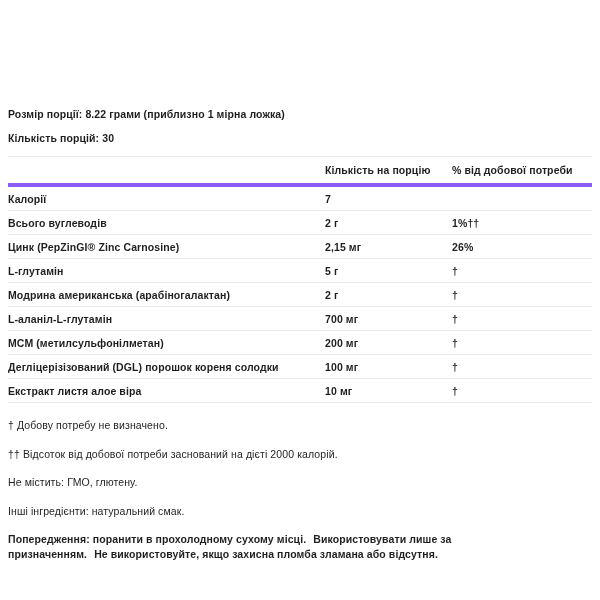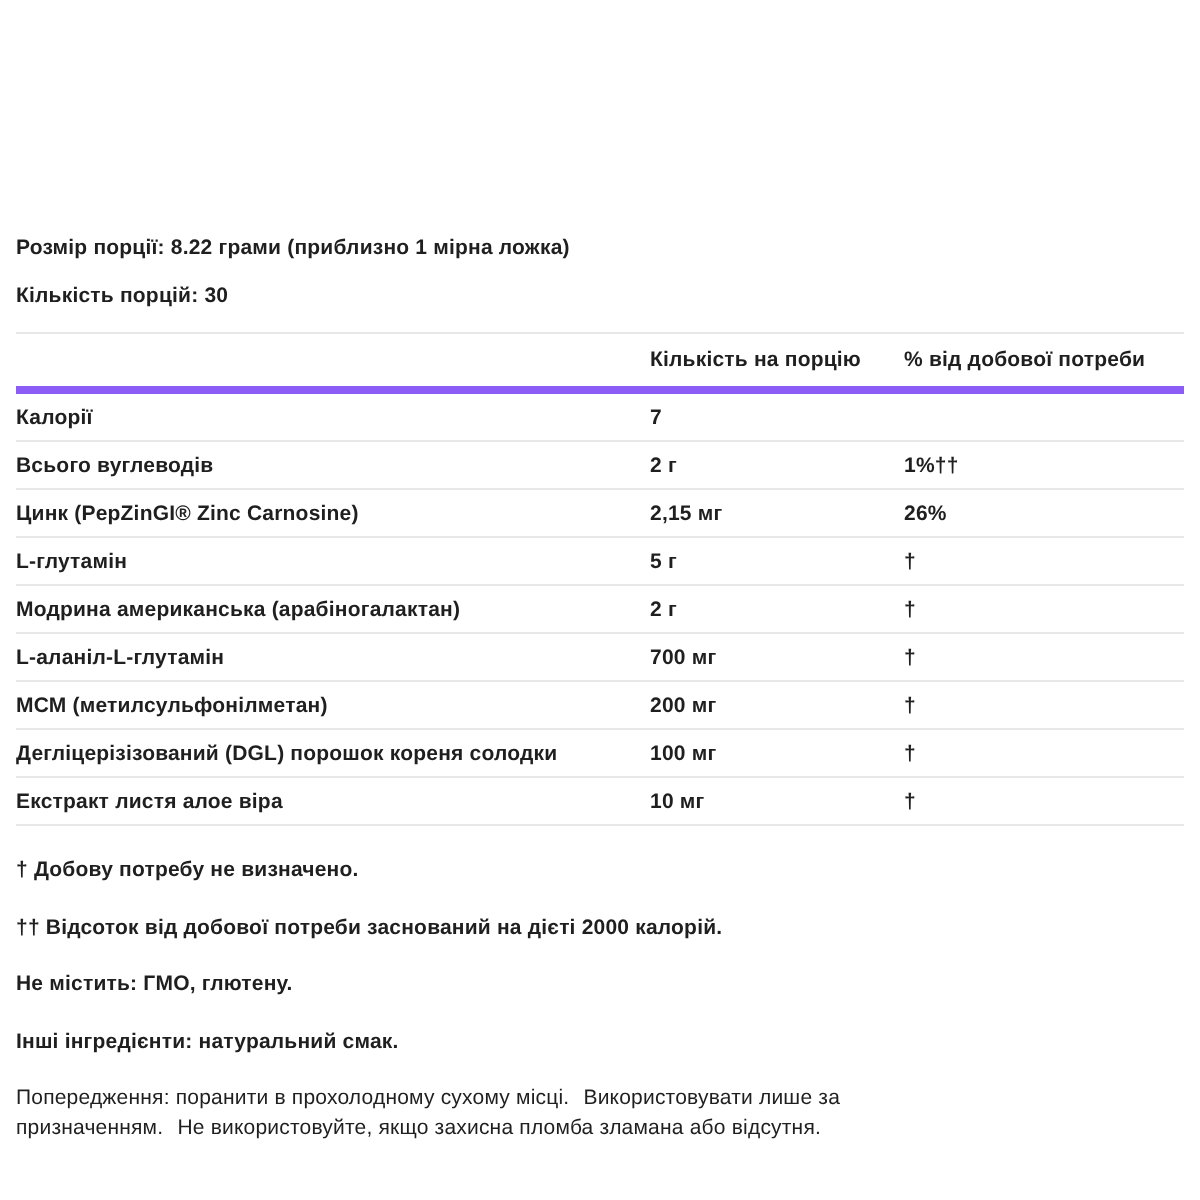--- a/index.html
+++ b/index.html
@@ -12,21 +12,21 @@
     width: 600px;
     height: 600px;
     overflow: hidden;
     font-family: "Liberation Sans", sans-serif;
     color: #222222;
     -webkit-font-smoothing: antialiased;
   }
   .panel {
     position: absolute;
     left: 0;
-    top: 10px;
+    top: 0;
     width: 496px;
     padding: 108px 8px 0 8px;
     box-sizing: border-box;
   }
   .serving-line {
     font-size: 10.5px;
     font-weight: 700;
     line-height: 1.2;
     color: #1f1f1f;
     margin: 0 0 11px 0;
@@ -62,29 +62,29 @@
     height: 26px;
   }
   table.facts tbody tr:last-child td {
     border-bottom: 1px solid #e8e8e8;
   }
   .notes {
     margin-top: 14px;
   }
   .note {
     font-size: 10.5px;
-    font-weight: 700;
+    font-weight: 400;
     line-height: 1.2;
     color: #1f1f1f;
     margin: 16px 0 14px 0;
     letter-spacing: 0.1px;
   }
   .warning {
     font-size: 10.5px;
-    font-weight: 400;
+    font-weight: 700;
     line-height: 1.45;
     color: #1f1f1f;
     margin: 0;
     letter-spacing: 0.1px;
     max-width: 584px;
   }
   .warning .gap { display: inline-block; width: 4px; }
 </style>
 </head>
 <body>

